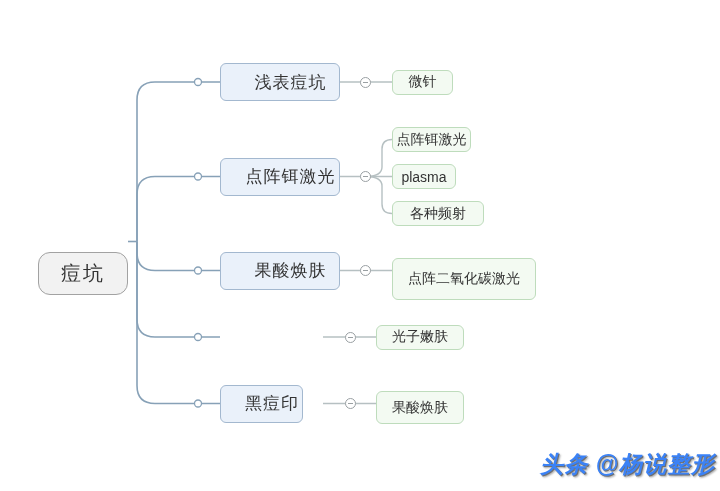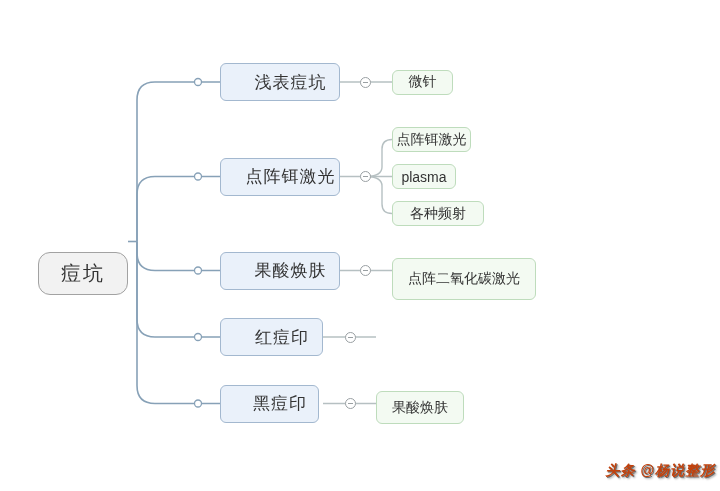--- a/index.html
+++ b/index.html
@@ -37,22 +37,22 @@
     border-radius:6px;font-size:14px;
   }
   .collapse-btn{
     position:absolute;width:11px;height:11px;box-sizing:border-box;
     background:#ffffff;border:1px solid var(--collapse-border);border-radius:50%;
     display:flex;align-items:center;justify-content:center;cursor:pointer;
   }
   .collapse-btn .dash{width:5px;height:1px;background:var(--collapse-border);display:block;}
   .watermark{
     position:absolute;right:5px;bottom:11px;
-    font-size:14px;font-weight:bold;font-style:italic;letter-spacing:1px;
-    color:#c2410c;
+    font-size:23px;font-weight:bold;font-style:italic;letter-spacing:1px;
+    color:#3b82f6;
     text-shadow:1px 1px 0 #6f6f6f, 2px 2px 2px #a8a8a8;
     white-space:nowrap;
   }
 </style>
 </head>
 <body>
 
 <div class="canvas">
 
   <svg class="connectors" width="720" height="491" viewBox="0 0 720 491" xmlns="http://www.w3.org/2000/svg">
@@ -77,28 +77,28 @@
     <circle class="dot" cx="198" cy="270.5" r="3.5"></circle>
     <circle class="dot" cx="198" cy="337" r="3.5"></circle>
     <circle class="dot" cx="198" cy="403.5" r="3.5"></circle>
   </svg>
 
   <div class="node root-node" style="left:38px;top:220px;width:90px;height:43px;">痘坑</div>
 
   <div class="node branch-node" style="left:220px;top:63px;width:120px;height:38px;">浅表痘坑</div>
   <div class="node branch-node" style="left:220px;top:157.5px;width:120px;height:38px;">点阵铒激光</div>
   <div class="node branch-node" style="left:220px;top:251.5px;width:120px;height:38px;">果酸焕肤</div>
-  <div class="node branch-node" style="left:220px;top:318px;width:103px;height:38px;">红痘印</div>
-  <div class="node branch-node" style="left:220px;top:384.5px;width:99px;height:38px;">黑痘印</div>
+  <div class="node branch-node" style="left:220px;top:384.5px;width:83px;height:38px;">黑痘印</div>
 
   <div class="node leaf-node" style="left:392px;top:69.5px;width:61px;height:25px;">微针</div>
   <div class="node leaf-node" style="left:392px;top:127px;width:79px;height:25px;">点阵铒激光</div>
   <div class="node leaf-node" style="left:392px;top:164px;width:64px;height:25px;">plasma</div>
   <div class="node leaf-node" style="left:392px;top:201px;width:92px;height:25px;">各种频射</div>
   <div class="node leaf-node" style="left:392px;top:258px;width:144px;height:42px;">点阵二氧化碳激光</div>
+  <div class="node leaf-node" style="left:376px;top:324.5px;width:88px;height:25px;">光子嫩肤</div>
   <div class="node leaf-node" style="left:376px;top:391px;width:88px;height:33px;">果酸焕肤</div>
 
   <div class="collapse-btn" style="left:360px;top:76.5px;">
     <span class="dash"></span>
   </div>
   <div class="collapse-btn" style="left:360px;top:171px;">
     <span class="dash"></span>
   </div>
   <div class="collapse-btn" style="left:360px;top:265px;">
     <span class="dash"></span>

